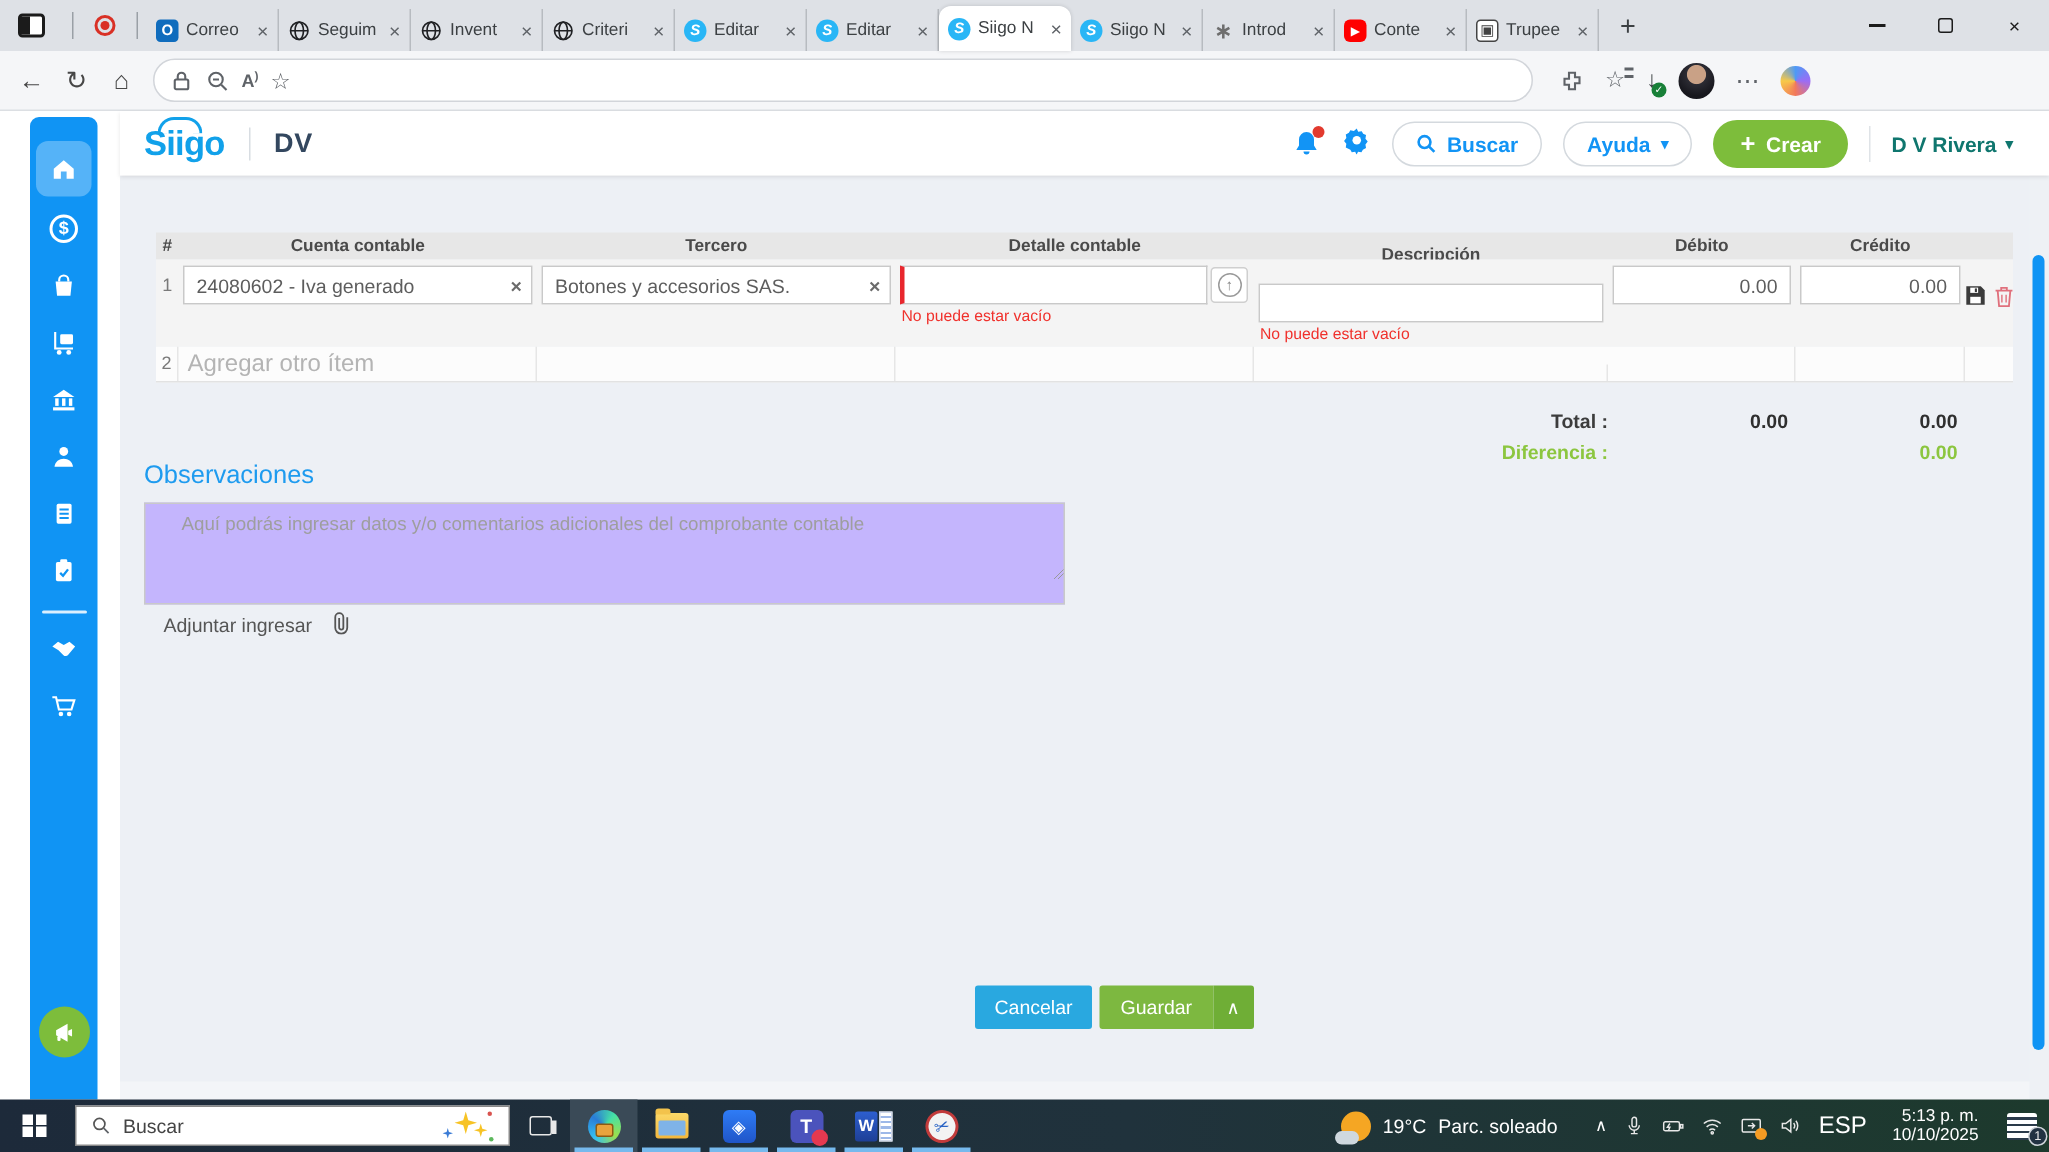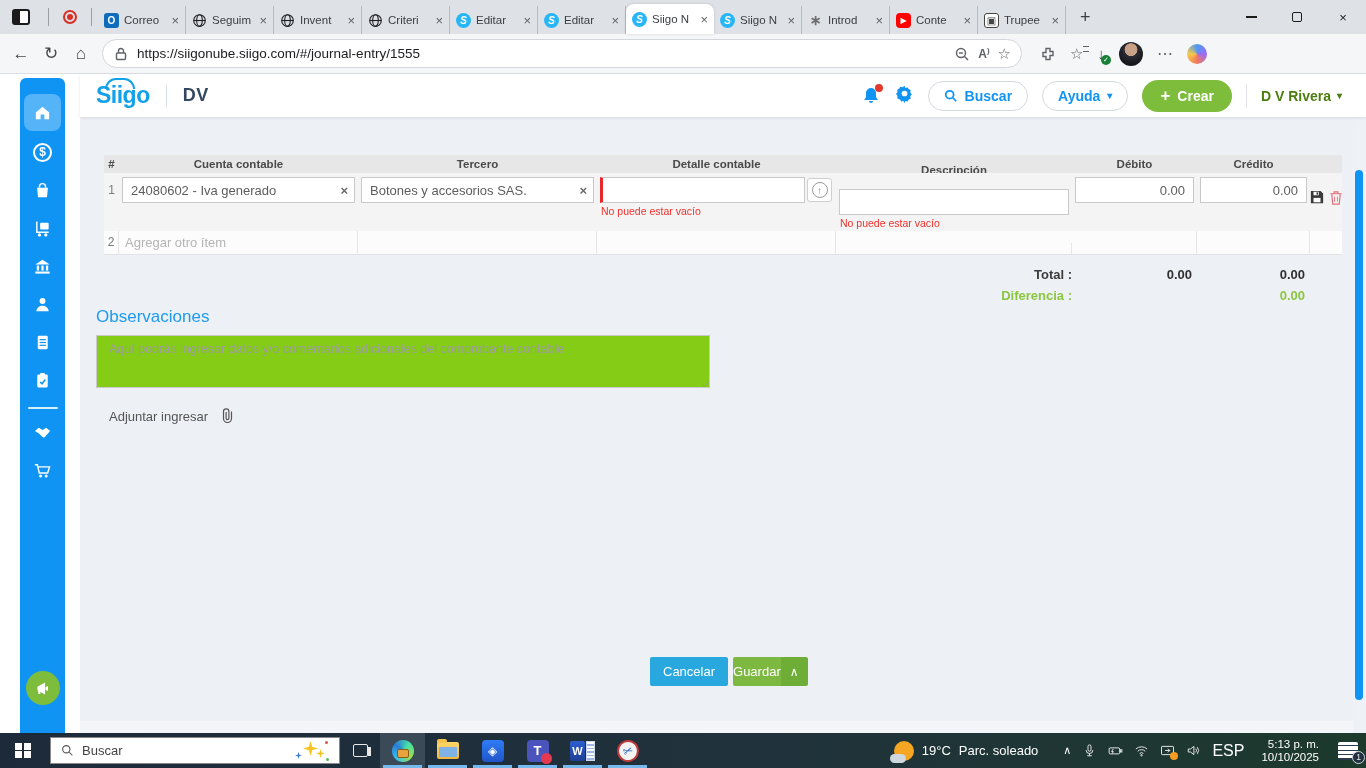--- a/index.html
+++ b/index.html
@@ -57,21 +57,21 @@
   .apptitle { color:#33475f; font-size:18px; font-weight:bold; letter-spacing:.5px; }
   .appbar-right { margin-left:auto; display:flex; align-items:center; gap:14px; padding-right:24px; }
   .bell { position:relative; width:20px; height:20px; }
   .bell svg path { fill:#1294f5; }
   .bell-dot { position:absolute; top:-2px; right:-2px; width:8px; height:8px; border-radius:50%; background:#e23a2e; }
   .gear svg { width:19px; height:19px; }
   .pillbtn { height:30px; border:1px solid #d4d9de; border-radius:16px; background:#fff; display:flex; align-items:center; gap:7px; padding:0 15px; color:#1294f5; font-size:14px; font-weight:bold; }
   .crear { height:32px; border-radius:16px; background:#7dbd3b; color:#fff; font-size:14px; font-weight:bold; display:flex; align-items:center; gap:7px; padding:0 18px; }
   .crear .plus { font-size:17px; }
   .hdr-sep { width:1px; height:24px; background:#dfe3e7; }
-  .userbtn { color:#4d7c0f; font-size:14px; font-weight:bold; display:flex; align-items:center; gap:6px; }
+  .userbtn { color:#0f766e; font-size:14px; font-weight:bold; display:flex; align-items:center; gap:6px; }
   .caret { font-size:10px; }
 
   
   .sidebar { position:absolute; left:20px; top:78px; bottom:35px; width:45px; background:#1094f4; border-radius:6px 6px 0 0; display:flex; flex-direction:column; align-items:center; z-index:4; }
   .side-item { width:37px; height:34px; display:flex; align-items:center; justify-content:center; margin-top:4px; border-radius:8px; }
   .side-item.active { background:#55b3f8; height:37px; margin-top:16px; }
   .side-item svg { width:19px; height:19px; }
   .sfill { fill:#fff; }
   .sstroke { stroke:#fff; stroke-width:1.5; fill:none; }
   .side-div { width:30px; height:2px; background:rgba(255,255,255,.85); margin:10px 0 2px; border-radius:2px; }
@@ -97,39 +97,39 @@
   .clear-x { position:absolute; right:10px; top:6px; color:#6b6b6b; font-size:13px; font-weight:bold; }
   .uparrow-btn { position:absolute; right:4px; top:1px; width:25px; height:24px; border:1px solid #cfcfcf; background:#fff; border-radius:3px; display:flex; align-items:center; justify-content:center; }
   .uparrow-btn span { width:16px; height:16px; border:1px solid #9a9a9a; border-radius:50%; color:#8a8a8a; font-size:10px; display:flex; align-items:center; justify-content:center; }
   .errmsg { position:absolute; top:28px; left:4px; color:#f0312c; font-size:10.5px; }
   .rowicons { display:flex; align-items:center; gap:5px; padding-top:5px; }
   .save-ic svg { width:14px; height:14px; }
   .trash-ic svg { width:14px; height:15px; }
   .row2 { background:#fcfcfc; height:24px; border-bottom:1px solid #e2e2e2; align-items:stretch; }
   .row2 .cell { border-right:1px solid #e6e6e6; }
   .row2 .rownum { padding-top:4px; }
-  .additem { width:100%; height:100%; border:none; background:transparent; font-family:"Liberation Sans",sans-serif; font-size:13px; color:#5d5d5d; padding:0 6px; }
+  .additem { width:100%; height:100%; border:none; background:transparent; font-family:"Liberation Sans",sans-serif; font-size:16px; color:#5d5d5d; padding:0 6px; }
   .additem::placeholder { color:#b4b4b4; }
   .totals { margin-top:12px; }
-  .trow { display:flex; height:21px; align-items:flex-start; }
+  .trow { display:flex; height:21px; align-items:flex-end; }
   .tlabel { width:968px; text-align:right; font-weight:bold; color:#3c3c3c; }
   .tval { width:125px; text-align:right; padding-right:5px; color:#2f2f2f; font-weight:bold; }
   .tval2 { width:113px; text-align:right; padding-right:5px; color:#2f2f2f; font-weight:bold; }
   .green { color:#8cc63f !important; }
 
   .obs-title { position:absolute; left:16px; top:190px; color:#1e9bef; font-size:17px; }
-  .obs-ta { position:absolute; left:16px; top:218px; width:614px; height:53px; border:1px solid #c9c9c9; background:#84cc16; resize:none; font-family:"Liberation Sans",sans-serif; font-size:12.5px; color:#555; padding:6px 12px; }
+  .obs-ta { position:absolute; left:16px; top:218px; width:614px; height:68px; border:1px solid #c9c9c9; background:#c4b5fd; resize:none; font-family:"Liberation Sans",sans-serif; font-size:12.5px; color:#555; padding:6px 24px; }
   .obs-ta::placeholder { color:#9e9e9e; }
   .resize-grip { position:absolute; left:622px; top:262px; width:7px; height:7px; background:linear-gradient(135deg, transparent 50%, #999 50%, #999 57%, transparent 57%, transparent 70%, #999 70%, #999 77%, transparent 77%); }
   .attach { position:absolute; left:29px; top:290px; display:flex; align-items:center; gap:12px; color:#555; font-size:13px; }
   .clip svg { width:14px; height:16px; }
 
   .footer-btns { position:absolute; left:570px; bottom:47px; display:flex; }
   .btn-cancel { background:#29a8e0; color:#fff; font-size:13px; padding:7px 13px; border-radius:2px; margin-right:5px; }
-  .btn-save { background:#7db840; color:#fff; font-size:13px; padding:7px 0; border-radius:2px 0 0 2px; }
+  .btn-save { background:#7db840; color:#fff; font-size:13px; padding:7px 14px; border-radius:2px 0 0 2px; }
   .btn-save-caret { background:#6fae36; color:#fff; font-size:12px; padding:7px 9px; border-radius:0 2px 2px 0; display:flex; align-items:center; }
 
   .scrolltrack { position:absolute; top:0; bottom:0; right:0; width:13px; background:#eef1f5; }
   .scrollthumb { position:absolute; top:53px; right:3px; width:8px; height:530px; background:#1094f4; border-radius:4px; }
 
   
   .taskbar { position:absolute; left:0; right:0; bottom:0; height:35px; background:linear-gradient(90deg,#1d2a3a 0%, #20323c 55%, #1d3a2d 100%); display:flex; align-items:center; color:#fff; z-index:9; }
   .start { width:46px; height:35px; display:flex; align-items:center; justify-content:center; }
   .winlogo { width:16px; height:16px; display:grid; grid-template-columns:7px 7px; grid-template-rows:7px 7px; gap:1.5px; }
   .winlogo i { background:#fff; }
@@ -261,21 +261,20 @@
 
   <div class="toolbar">
     <span class="navbtn" style="margin-left:6px;">←</span>
     <span class="navbtn">↻</span>
     <span class="navbtn">⌂</span>
     <div class="addr">
       <svg class="ic-svg" viewBox="0 0 16 16">
           <rect x="3.5" y="7" width="9" height="6.5" rx="1"></rect>
           <path d="M5.5 7V5a2.5 2.5 0 015 0v2"></path>
         </svg>
-      <span class="url">https://siigonube.siigo.com/#/journal-entry/1555</span>
       <svg class="ic-svg" viewBox="0 0 16 16">
           <circle cx="7" cy="7" r="4.5"></circle>
           <line x1="10.5" y1="10.5" x2="14" y2="14"></line>
           <line x1="5" y1="7" x2="9" y2="7"></line>
         </svg>
       <span class="readaloud"><span>A</span><small>)</small></span>
       <span class="pill-ic" style="font-size:15px;">☆</span>
     </div>
     <div class="tb-right">
       <svg class="ic-svg" viewBox="0 0 16 16">

